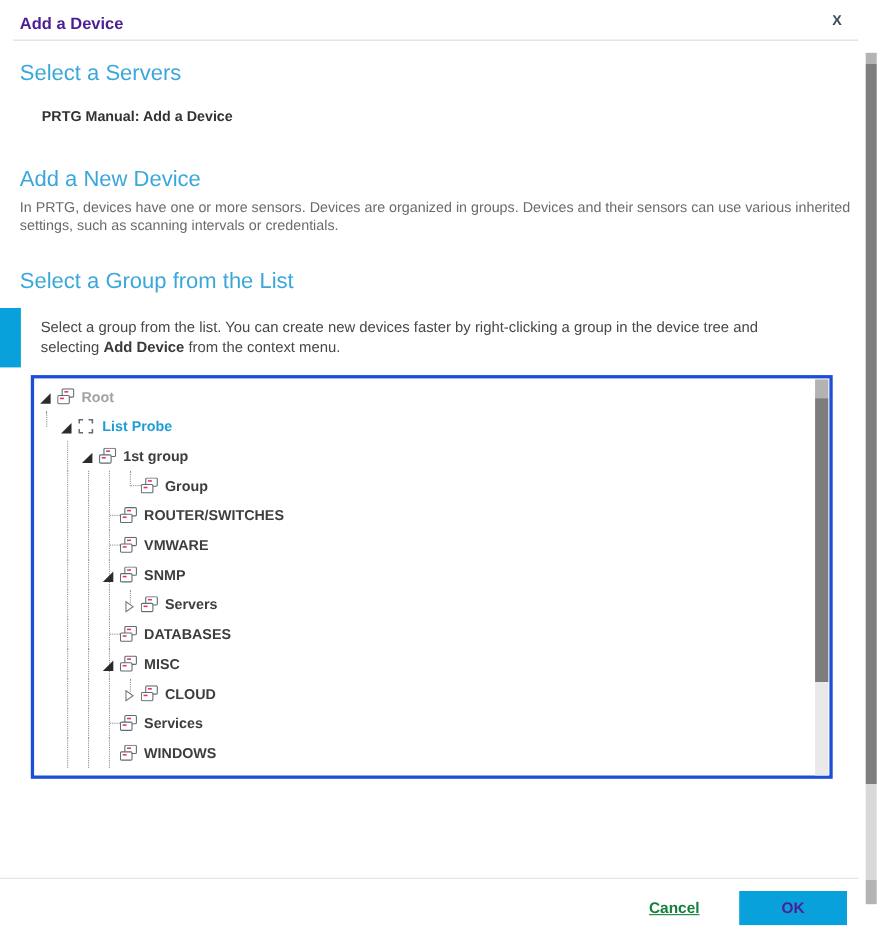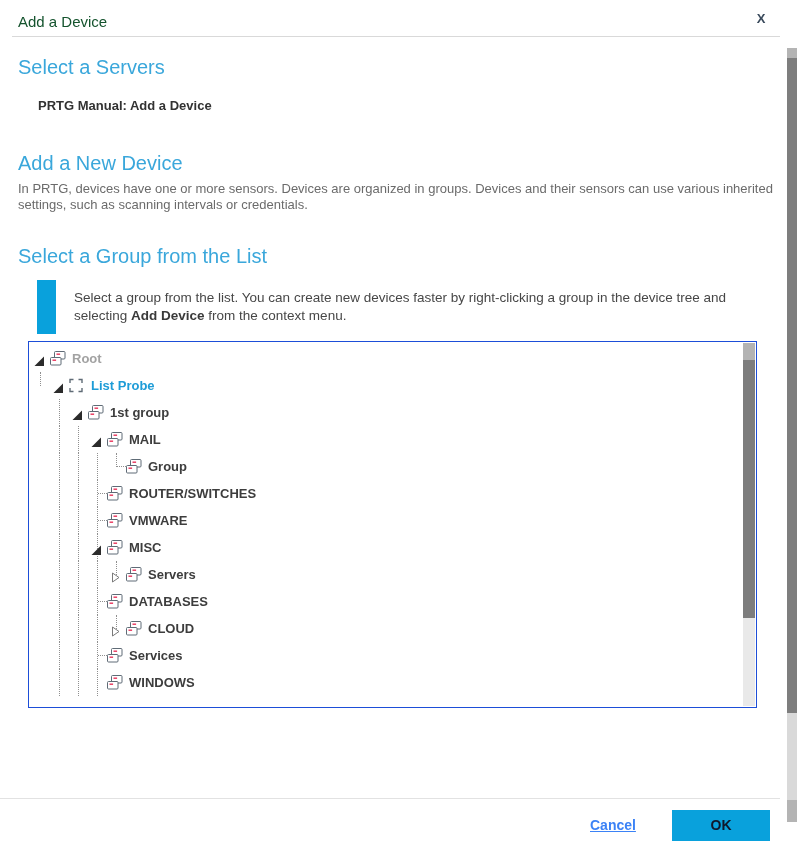--- a/index.html
+++ b/index.html
@@ -7,21 +7,21 @@
   body {
     width:797px; height:845px; position:relative; overflow:hidden;
     font-family:"Liberation Sans", sans-serif; color:#3d3d3d;
   }
   .page { position:absolute; inset:0; background:#fff; }
 
   
   .dlg-header { position:relative; height:36px; }
   .dlg-title {
     position:absolute; left:18px; top:13px;
-    font-size:15px; font-weight:normal; color:#14532d;
+    font-size:15px; font-weight:bold; color:#4c1d95;
   }
   .dlg-close {
     position:absolute; right:28px; top:11px; width:16px; height:16px;
     font-size:13px; font-weight:bold; color:#3a4a5c; text-align:center;
     line-height:16px; cursor:pointer;
   }
   .dlg-divider { position:absolute; top:36px; left:12px; width:768px; height:0; border-top:1px solid #d9d9d9; }
 
   
   .content { position:absolute; left:0; top:37px; width:780px; }
@@ -33,21 +33,21 @@
   .h-newdev { margin-top:39px; }
   .h-grouplist { margin-top:32px; }
   .body-text {
     margin-left:18px; font-size:13px; color:#6b6b6b; line-height:16px;
   }
   .sub-parent { margin-top:5px; }
   .manual-link { margin-left:18px; margin-top:19px; font-size:13px; font-weight:bold; color:#323232;padding-left:20px; }
   .desc-newdev { margin-top:6px; width:762px; }
 
   
-  .infobox { margin-top:12px; margin-left:23px; display:flex;justify-content:center; }
+  .infobox { margin-top:12px; display:flex; }
   .infobox-bar { width:19px; height:54px; background:#09a1dc; flex:0 0 auto; }
   .infobox-text {
     margin-left:18px; margin-top:9px; width:692px;
     font-size:13.5px; color:#474747; line-height:18px;
   }
   .infobox-text b { color:#3a3a3a; }
 
   
   .search-box {
     position:relative; margin-left:28px; margin-top:36px;
@@ -57,21 +57,21 @@
     border:none; outline:none; background:transparent;
     width:180px; height:20px; font-size:14px; color:#444;
     font-family:"Liberation Sans", sans-serif;
   }
   .search-input::placeholder { color:#8a8a8a; opacity:1; }
   .search-icon { position:absolute; right:4px; top:2px; width:16px; height:16px; }
 
   
   .tree {
     position:relative; margin-left:28px; margin-top:7px;
-    width:729px; height:367px; border:1px solid #1d4ed8;
+    width:729px; height:367px; border:3px solid #1d4ed8;
     overflow:hidden; padding-top:3px; padding-left:2px; background:#fff;
   }
   .tree-row { height:27px; display:flex; align-items:center; position:relative; cursor:pointer; }
   .cell { width:19px; height:27px; position:relative; flex:0 0 auto; }
   .vline { position:absolute; left:9px; top:0; width:0; height:27px; border-left:1px dotted #8f8f8f; }
   .vline.half { height:14px; }
   .hstub { position:absolute; left:10px; top:13px; width:9px; height:0; border-top:1px dotted #8f8f8f; }
   .arrow { position:absolute; left:3px; top:8px; width:11px; height:11px; z-index:2; }
   .node-icon { width:16px; height:15px; margin-left:0px; flex:0 0 auto; position:relative; z-index:2; }
   .node-label { margin-left:6px; font-size:13px; font-weight:bold; color:#3d3d3d; white-space:nowrap; }
@@ -80,26 +80,26 @@
 
   
   .tree-scrollbar { position:absolute; top:1px; right:1px; width:12px; height:363px; background:#e9e9e9; z-index:5; }
   .tree-scroll-cap { position:absolute; top:0; left:0; width:12px; height:17px; background:#b3b3b3; }
   .tree-scroll-thumb { position:absolute; top:17px; left:0; width:12px; height:258px; background:#7d7d7d; }
 
   
   .footer { position:absolute; left:0; top:798px; width:780px; height:47px; border-top:1px solid #e2e2e2; background:#fff; }
   .cancel-link {
     position:absolute; left:590px; top:18px;
-    font-size:14px; font-weight:bold; color:#3b82f6;
+    font-size:14px; font-weight:bold; color:#15803d;
     text-decoration:underline; cursor:pointer;
   }
   .ok-button {
     position:absolute; left:672px; top:11px; width:98px; height:31px;
-    background:#09a1dc; color:#0f172a; font-size:14px; font-weight:bold;
+    background:#09a1dc; color:#4c1d95; font-size:14px; font-weight:bold;
     border:none; text-align:center; line-height:31px; cursor:pointer;
     font-family:"Liberation Sans", sans-serif;
   }
 
   
   .page-scrollbar { position:absolute; right:0; top:0; width:10px; height:845px; background:#fff; z-index:10; }
   .ps-cap-top   { position:absolute; right:0; top:48px;  width:10px; height:10px;  background:#b4b4b4; }
   .ps-thumb     { position:absolute; right:0; top:58px;  width:10px; height:655px; background:#7e7e7e; }
   .ps-track     { position:absolute; right:0; top:713px; width:10px; height:87px;  background:#d9d9d9; }
   .ps-cap-bot   { position:absolute; right:0; top:800px; width:10px; height:22px;  background:#b4b4b4; }
@@ -184,41 +184,20 @@
         </div>
         <div class="tree-row">
           <div class="cell"></div>
           <div class="cell">
             <div class="vline"></div>
           </div>
           <div class="cell">
             <div class="vline"></div>
           </div>
           <div class="cell">
-            <span class="arrow"><svg width="11" height="11" viewBox="0 0 11 11">
-                <polygon points="10,0.5 10,10 0.5,10" fill="#2b2b2b"></polygon>
-              </svg></span>
-          </div>
-          <span class="node-icon"><svg width="16" height="15" viewBox="0 0 16 15">
-              <rect x="4.5" y="0.5" width="10.5" height="7.5" rx="1" fill="#fff" stroke="#5f6b76"></rect>
-              <rect x="6.5" y="2.5" width="3.6" height="1.4" fill="#e8335a"></rect>
-              <rect x="0.5" y="6.5" width="10.5" height="7.5" rx="1" fill="#fff" stroke="#5f6b76"></rect>
-              <rect x="2.5" y="8.5" width="3.6" height="1.4" fill="#e8335a"></rect>
-            </svg></span>
-          <span class="node-label">MAIL</span>
-        </div>
-        <div class="tree-row">
-          <div class="cell"></div>
-          <div class="cell">
-            <div class="vline"></div>
-          </div>
-          <div class="cell">
-            <div class="vline"></div>
-          </div>
-          <div class="cell">
             <div class="vline"></div>
           </div>
           <div class="cell">
             <div class="vline half"></div>
             <div class="hstub"></div>
           </div>
           <span class="node-icon"><svg width="16" height="15" viewBox="0 0 16 15">
               <rect x="4.5" y="0.5" width="10.5" height="7.5" rx="1" fill="#fff" stroke="#5f6b76"></rect>
               <rect x="6.5" y="2.5" width="3.6" height="1.4" fill="#e8335a"></rect>
               <rect x="0.5" y="6.5" width="10.5" height="7.5" rx="1" fill="#fff" stroke="#5f6b76"></rect>
@@ -279,66 +258,88 @@
             <span class="arrow"><svg width="11" height="11" viewBox="0 0 11 11">
                 <polygon points="10,0.5 10,10 0.5,10" fill="#2b2b2b"></polygon>
               </svg></span>
           </div>
           <span class="node-icon"><svg width="16" height="15" viewBox="0 0 16 15">
               <rect x="4.5" y="0.5" width="10.5" height="7.5" rx="1" fill="#fff" stroke="#5f6b76"></rect>
               <rect x="6.5" y="2.5" width="3.6" height="1.4" fill="#e8335a"></rect>
               <rect x="0.5" y="6.5" width="10.5" height="7.5" rx="1" fill="#fff" stroke="#5f6b76"></rect>
               <rect x="2.5" y="8.5" width="3.6" height="1.4" fill="#e8335a"></rect>
             </svg></span>
+          <span class="node-label">SNMP</span>
+        </div>
+        <div class="tree-row">
+          <div class="cell"></div>
+          <div class="cell">
+            <div class="vline"></div>
+          </div>
+          <div class="cell">
+            <div class="vline"></div>
+          </div>
+          <div class="cell">
+            <div class="vline"></div>
+          </div>
+          <div class="cell">
+            <div class="vline half"></div>
+            <span class="arrow"><svg width="11" height="11" viewBox="0 0 11 11">
+                <polygon points="2.5,1 9,5.5 2.5,10" fill="#fff" stroke="#7a7a7a"></polygon>
+              </svg></span>
+          </div>
+          <span class="node-icon"><svg width="16" height="15" viewBox="0 0 16 15">
+              <rect x="4.5" y="0.5" width="10.5" height="7.5" rx="1" fill="#fff" stroke="#5f6b76"></rect>
+              <rect x="6.5" y="2.5" width="3.6" height="1.4" fill="#e8335a"></rect>
+              <rect x="0.5" y="6.5" width="10.5" height="7.5" rx="1" fill="#fff" stroke="#5f6b76"></rect>
+              <rect x="2.5" y="8.5" width="3.6" height="1.4" fill="#e8335a"></rect>
+            </svg></span>
+          <span class="node-label">Servers</span>
+        </div>
+        <div class="tree-row">
+          <div class="cell"></div>
+          <div class="cell">
+            <div class="vline"></div>
+          </div>
+          <div class="cell">
+            <div class="vline"></div>
+          </div>
+          <div class="cell">
+            <div class="vline"></div>
+            <div class="hstub"></div>
+          </div>
+          <span class="node-icon"><svg width="16" height="15" viewBox="0 0 16 15">
+              <rect x="4.5" y="0.5" width="10.5" height="7.5" rx="1" fill="#fff" stroke="#5f6b76"></rect>
+              <rect x="6.5" y="2.5" width="3.6" height="1.4" fill="#e8335a"></rect>
+              <rect x="0.5" y="6.5" width="10.5" height="7.5" rx="1" fill="#fff" stroke="#5f6b76"></rect>
+              <rect x="2.5" y="8.5" width="3.6" height="1.4" fill="#e8335a"></rect>
+            </svg></span>
+          <span class="node-label">DATABASES</span>
+        </div>
+        <div class="tree-row">
+          <div class="cell"></div>
+          <div class="cell">
+            <div class="vline"></div>
+          </div>
+          <div class="cell">
+            <div class="vline"></div>
+          </div>
+          <div class="cell">
+            <div class="vline"></div>
+            <span class="arrow"><svg width="11" height="11" viewBox="0 0 11 11">
+                <polygon points="10,0.5 10,10 0.5,10" fill="#2b2b2b"></polygon>
+              </svg></span>
+          </div>
+          <span class="node-icon"><svg width="16" height="15" viewBox="0 0 16 15">
+              <rect x="4.5" y="0.5" width="10.5" height="7.5" rx="1" fill="#fff" stroke="#5f6b76"></rect>
+              <rect x="6.5" y="2.5" width="3.6" height="1.4" fill="#e8335a"></rect>
+              <rect x="0.5" y="6.5" width="10.5" height="7.5" rx="1" fill="#fff" stroke="#5f6b76"></rect>
+              <rect x="2.5" y="8.5" width="3.6" height="1.4" fill="#e8335a"></rect>
+            </svg></span>
           <span class="node-label">MISC</span>
-        </div>
-        <div class="tree-row">
-          <div class="cell"></div>
-          <div class="cell">
-            <div class="vline"></div>
-          </div>
-          <div class="cell">
-            <div class="vline"></div>
-          </div>
-          <div class="cell">
-            <div class="vline"></div>
-          </div>
-          <div class="cell">
-            <div class="vline half"></div>
-            <span class="arrow"><svg width="11" height="11" viewBox="0 0 11 11">
-                <polygon points="2.5,1 9,5.5 2.5,10" fill="#fff" stroke="#7a7a7a"></polygon>
-              </svg></span>
-          </div>
-          <span class="node-icon"><svg width="16" height="15" viewBox="0 0 16 15">
-              <rect x="4.5" y="0.5" width="10.5" height="7.5" rx="1" fill="#fff" stroke="#5f6b76"></rect>
-              <rect x="6.5" y="2.5" width="3.6" height="1.4" fill="#e8335a"></rect>
-              <rect x="0.5" y="6.5" width="10.5" height="7.5" rx="1" fill="#fff" stroke="#5f6b76"></rect>
-              <rect x="2.5" y="8.5" width="3.6" height="1.4" fill="#e8335a"></rect>
-            </svg></span>
-          <span class="node-label">Servers</span>
-        </div>
-        <div class="tree-row">
-          <div class="cell"></div>
-          <div class="cell">
-            <div class="vline"></div>
-          </div>
-          <div class="cell">
-            <div class="vline"></div>
-          </div>
-          <div class="cell">
-            <div class="vline"></div>
-            <div class="hstub"></div>
-          </div>
-          <span class="node-icon"><svg width="16" height="15" viewBox="0 0 16 15">
-              <rect x="4.5" y="0.5" width="10.5" height="7.5" rx="1" fill="#fff" stroke="#5f6b76"></rect>
-              <rect x="6.5" y="2.5" width="3.6" height="1.4" fill="#e8335a"></rect>
-              <rect x="0.5" y="6.5" width="10.5" height="7.5" rx="1" fill="#fff" stroke="#5f6b76"></rect>
-              <rect x="2.5" y="8.5" width="3.6" height="1.4" fill="#e8335a"></rect>
-            </svg></span>
-          <span class="node-label">DATABASES</span>
         </div>
         <div class="tree-row">
           <div class="cell"></div>
           <div class="cell">
             <div class="vline"></div>
           </div>
           <div class="cell">
             <div class="vline"></div>
           </div>
           <div class="cell">

